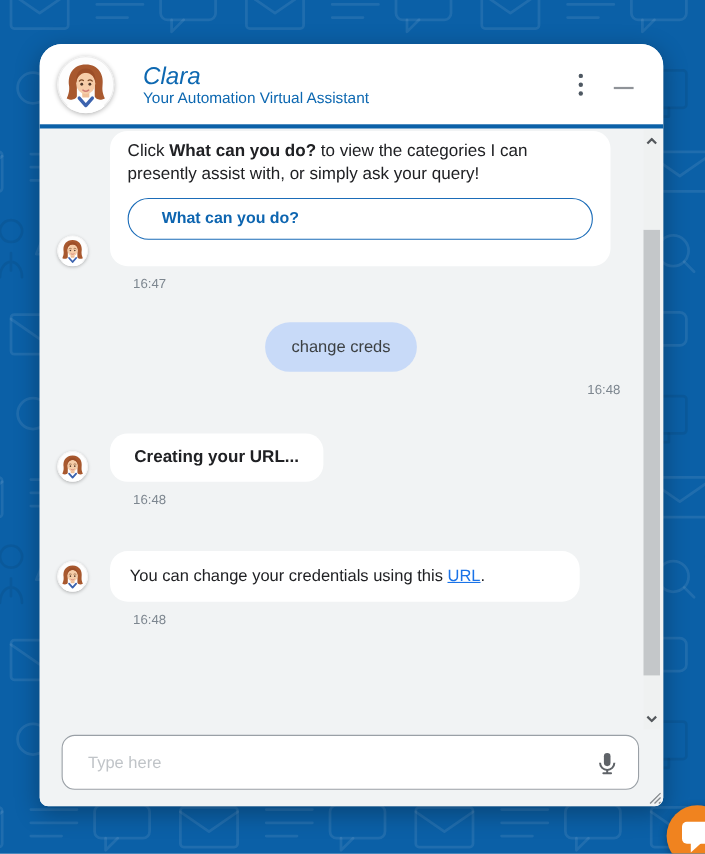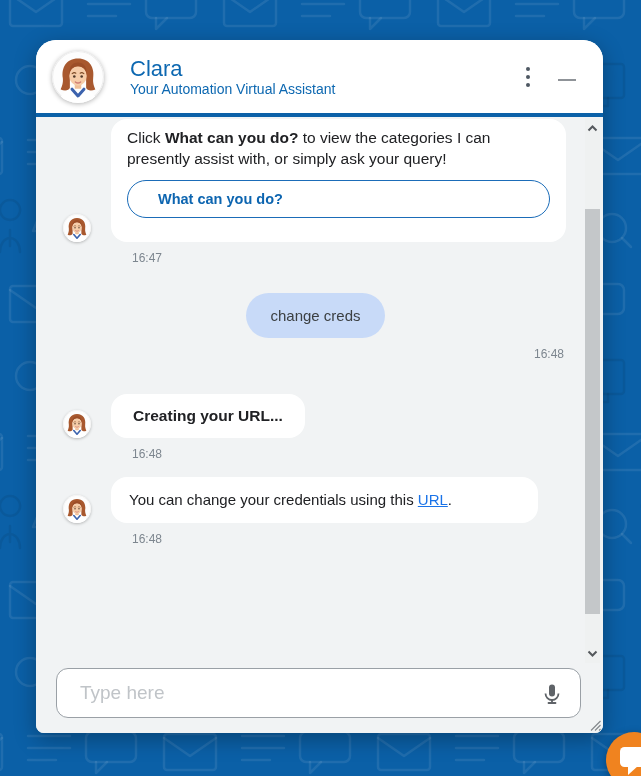--- a/index.html
+++ b/index.html
@@ -15,28 +15,28 @@
     position:absolute;left:36px;top:40px;width:567px;height:693px;
     background:#f1f3f4;border-radius:20px 20px 8px 8px;
     box-shadow:0 6px 22px rgba(0,0,0,.3);
     display:flex;flex-direction:column;overflow:hidden;
   }
   .chat-header{height:73px;background:#fff;display:flex;align-items:center;
     padding:0 27px 0 16px;flex:none;}
   .avatar-lg{width:52px;height:52px;border-radius:50%;flex:none;
     box-shadow:0 1px 5px rgba(0,0,0,.3);background:#fff;}
   .header-text{margin-left:26px;flex:1;min-width:0;}
-  .hdr-title{font-size:22px;line-height:24px;color:#0d68b1;font-weight:500;}
+  .hdr-title{font-size:22px;line-height:24px;color:#0d68b1;font-weight:500;font-style:italic;}
   .hdr-sub{font-size:14px;color:#0d68b1;margin-top:0;}
   .kebab{display:flex;flex-direction:column;gap:4px;padding:6px;cursor:pointer;margin-right:22px;}
   .kebab span{width:4px;height:4px;border-radius:50%;background:#4e5862;}
   .minimize{width:18px;height:2px;background:#8f9398;cursor:pointer;margin-top:6px;}
   .divider{height:4px;background:#0b61a8;flex:none;}
 
-  .chat-body{flex:1;position:relative;background:#f1f3f4;padding-left:11px;}
+  .chat-body{flex:1;position:relative;background:#f1f3f4;}
   .messages{padding:2px 35px 0 16px;}
 
   .row{display:flex;align-items:flex-end;}
   .row.bot{justify-content:flex-start;gap:20px;}
   .row.user{justify-content:center;}
   .avatar-sm{width:28px;height:28px;border-radius:50%;flex:none;
     box-shadow:0 1px 3px rgba(0,0,0,.25);background:#fff;}
 
   .bubble{background:#fff;color:#202124;border-radius:16px;box-sizing:border-box;}
   .bubble.b1{width:455px;padding:9px 16px 24px;font-size:15.5px;line-height:20.5px;}
@@ -48,35 +48,35 @@
   .bubble.user{background:#c8daf8;border-radius:24px;padding:14px 24px;
     font-size:15px;color:#3c4043;}
   .bubble.b3{padding:13px 22px;font-size:15.5px;font-weight:bold;}
   .bubble.b4{width:427px;padding:13px 18px;font-size:15px;line-height:19.5px;}
   .b-bold{font-weight:700;}
   .url-link{color:#1a73e8;text-decoration:underline;cursor:pointer;}
 
   .ts{font-size:12px;color:#7d868f;margin-top:9px;}
   .ts.left{margin-left:69px;}
   .ts.right{text-align:right;margin-right:4px;}
-  .g2{margin-top:28px;} .g3{margin-top:33px;} .g4{margin-top:16px;}
+  .g2{margin-top:28px;} .g3{margin-top:33px;} .g4{margin-top:40px;align-items:center;}
 
   
   .scrollbar{position:absolute;top:1px;right:3px;width:15px;height:545px;background:#eff1f1;}
   .sb-btn{position:absolute;left:0;width:15px;height:14px;display:flex;
     align-items:center;justify-content:center;cursor:pointer;}
   .sb-up{top:3px;} .sb-down{bottom:3px;}
   .sb-thumb{position:absolute;left:0;top:91px;width:15px;height:405px;background:#c4c7c9;cursor:pointer;}
 
   
   .input-wrap{position:absolute;left:20px;right:22px;top:551px;height:50px;
     border:1px solid #9aa0a6;border-radius:12px;background:#fff;box-sizing:border-box;}
   .type-input{position:absolute;left:0;top:0;width:100%;height:100%;
     border:none;outline:none;background:transparent;border-radius:12px;
-    padding:0 52px 0 23px;font-size:19px;color:#202124;box-sizing:border-box;
+    padding:0 52px 0 23px;font-size:15px;color:#202124;box-sizing:border-box;
     font-family:"Liberation Sans", sans-serif;}
   .type-input::placeholder{color:#c0c4c8;}
   .mic{position:absolute;right:16px;top:13px;cursor:pointer;line-height:0;}
 
   .resize-handle{position:absolute;right:2px;bottom:2px;cursor:nwse-resize;line-height:0;}
 
   
   .launcher{position:absolute;left:606px;top:732px;width:56px;height:56px;
     border-radius:50%;background:#f0831f;cursor:pointer;
     box-shadow:0 2px 8px rgba(0,0,0,.3);line-height:0;}

